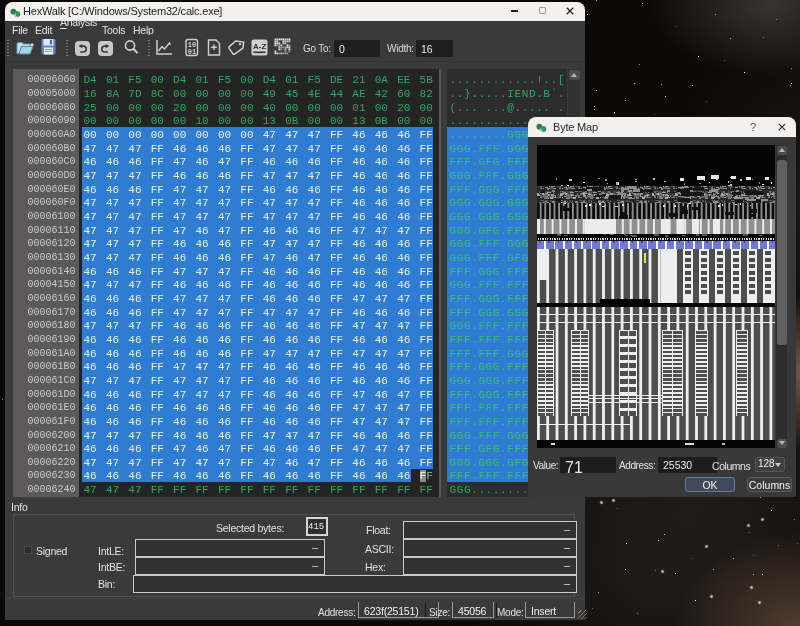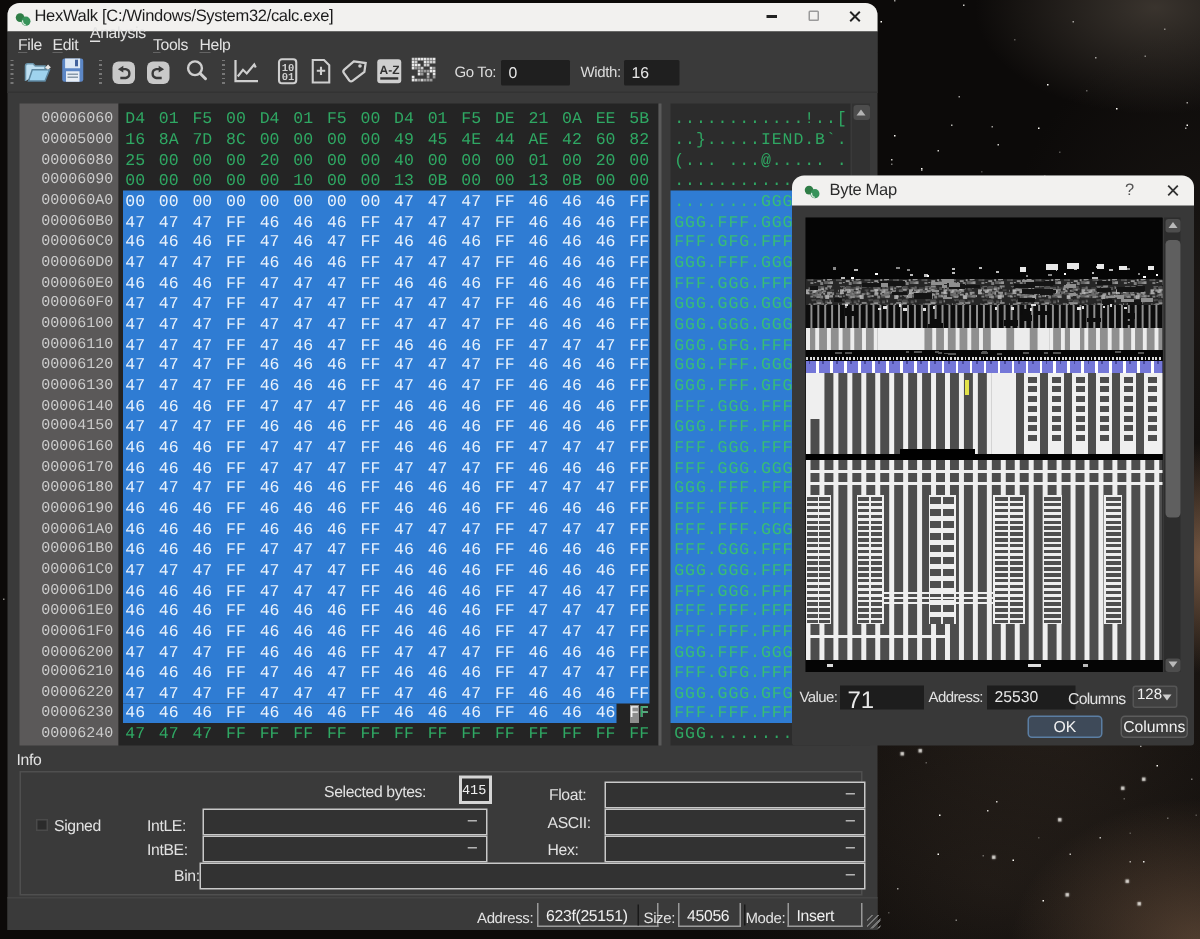--- a/index.html
+++ b/index.html
@@ -282,21 +282,21 @@
 <div class="asr" style="top:484.1px;color:#2fa863">GGG.............</div>
 
 <div class="uilbl" style="left:11px;top:501px">Info</div>
 <div class="abs" style="left:13px;top:514px;width:562px;height:83px;border:1px solid #4f4f4f"></div>
 <div class="uilbl" style="left:216px;top:522px">Selected bytes:</div>
 <div class="abs" style="left:306px;top:517px;width:22px;height:19px;border:2px solid #d5d5d5;background:#2e2e2e;color:#efefef;font-size:9px;font-family:'Liberation Mono',monospace;text-align:right;padding:3px 2px 0 0">415</div>
 <div class="abs" style="left:24px;top:546px;width:8px;height:8px;background:#2b2b2b;border:1px solid #4a4a4a"></div>
 <div class="uilbl" style="left:36px;top:545px">Signed</div>
 <div class="uilbl" style="left:98px;top:545px">IntLE:</div>
 <div class="uilbl" style="left:98px;top:561px">IntBE:</div>
-<div class="uilbl" style="left:116px;top:578px">Bin:</div>
+<div class="uilbl" style="left:98px;top:578px">Bin:</div>
 <div class="uilbl" style="left:366px;top:524px">Float:</div>
 <div class="uilbl" style="left:365px;top:543px">ASCII:</div>
 <div class="uilbl" style="left:365px;top:561px">Hex:</div>
 <div class="field" style="left:135px;top:539px;width:190px;height:18px">
     <span class="dash">–</span>
   </div>
 <div class="field" style="left:135px;top:557px;width:190px;height:18px">
     <span class="dash">–</span>
   </div>
 <div class="field" style="left:403px;top:521px;width:174px;height:18px">

